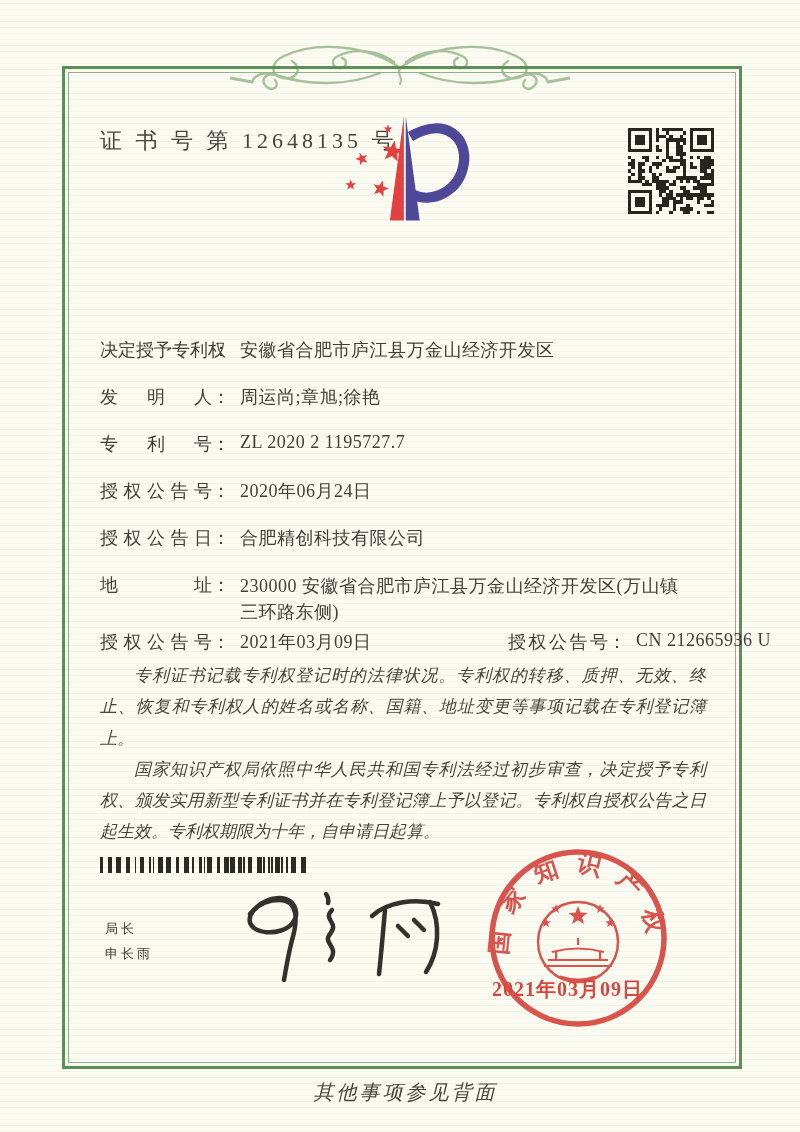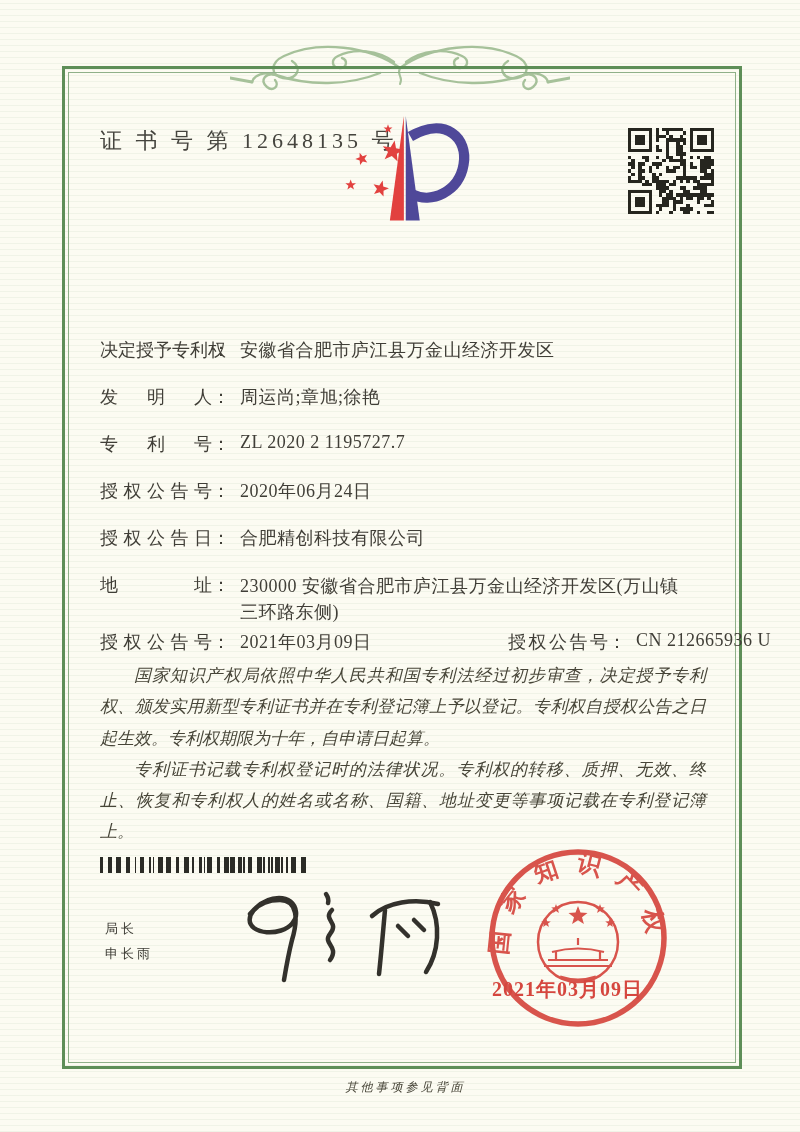--- a/index.html
+++ b/index.html
@@ -27,21 +27,21 @@
          color:#474538;text-align:justify;font-style:italic;}
   .paras p{margin:0;text-indent:2em;}
   .barcode{position:absolute;left:100px;top:857px;}
   .signer{position:absolute;left:105px;top:916px;font-size:13px;letter-spacing:3px;color:#3c3b34;line-height:1.95;}
   .sig-script{position:absolute;left:222px;top:876px;}
   .seal{position:absolute;left:486px;top:846px;}
   .seal-date{position:absolute;left:492px;top:976px;width:190px;font-size:20px;
              letter-spacing:1px;color:#d5463e;font-weight:600;}
   .page-info{position:absolute;left:0;right:0;top:1035px;text-align:center;font-size:15px;
              letter-spacing:2px;color:#3f3e37;}
-  .back-note{position:absolute;left:0;right:0;top:1079px;text-align:center;font-size:12px;
+  .back-note{position:absolute;left:0;right:0;top:1079px;text-align:center;font-size:20px;
              letter-spacing:3px;color:#474538;font-style:italic;padding-left:11px;}
   svg{display:block;}
 </style>
 </head>
 <body>
 
 <div class="page">
 
   <svg class="flourish" viewBox="0 0 340 78">
     <g stroke="#a6c19a" stroke-width="2.4" fill="none" stroke-linecap="round">
@@ -106,22 +106,22 @@
     <div class="frow" style="top:235px">
       <span class="lbl">地址</span><span>：</span><span class="val val-wrap">230000 安徽省合肥市庐江县万金山经济开发区(万山镇三环路东侧)</span>
     </div>
     <div class="frow" style="top:292px">
       <span class="lbl">授权公告号</span><span>：</span><span class="val">2021年03月09日</span>
       <span class="grant2"><span class="lbl2">授权公告号</span><span>：</span><span class="val">CN 212665936 U</span></span>
     </div>
   </div>
 
   <div class="paras">
+    <p>专利证书记载专利权登记时的法律状况。专利权的转移、质押、无效、终止、恢复和专利权人的姓名或名称、国籍、地址变更等事项记载在专利登记簿上。</p>
     <p>国家知识产权局依照中华人民共和国专利法经过初步审查，决定授予专利权、颁发实用新型专利证书并在专利登记簿上予以登记。专利权自授权公告之日起生效。专利权期限为十年，自申请日起算。</p>
-    <p>专利证书记载专利权登记时的法律状况。专利权的转移、质押、无效、终止、恢复和专利权人的姓名或名称、国籍、地址变更等事项记载在专利登记簿上。</p>
   </div>
 
   <svg class="barcode" id="barcode" width="206" height="16" viewBox="0 0 100 16" preserveAspectRatio="none" shape-rendering="crispEdges">
       <path d="M0.0 0h1.6v16h-1.6zM4.0 0h1.6v16h-1.6zM8.0 0h2.4v16h-2.4zM12.8 0h1.6v16h-1.6zM16.8 0h0.8v16h-0.8zM19.2 0h2.4v16h-2.4zM24.0 0h0.8v16h-0.8zM25.6 0h0.8v16h-0.8zM28.0 0h2.4v16h-2.4zM32.0 0h2.4v16h-2.4zM36.8 0h1.6v16h-1.6zM40.8 0h2.4v16h-2.4zM44.8 0h0.8v16h-0.8zM48.0 0h1.6v16h-1.6zM50.4 0h0.8v16h-0.8zM52.0 0h2.4v16h-2.4zM56.8 0h1.6v16h-1.6zM60.0 0h2.4v16h-2.4zM63.2 0h2.4v16h-2.4zM67.2 0h1.6v16h-1.6zM69.6 0h0.8v16h-0.8zM72.0 0h1.6v16h-1.6zM76.0 0h2.4v16h-2.4zM79.2 0h0.8v16h-0.8zM81.6 0h0.8v16h-0.8zM83.2 0h0.8v16h-0.8zM84.8 0h2.4v16h-2.4zM88.0 0h0.8v16h-0.8zM90.4 0h0.8v16h-0.8zM92.8 0h2.4v16h-2.4zM97.6 0h2.4v16h-2.4z" fill="#2b2b26"></path>
     </svg>
 
   <div class="signer">
     <div>局长</div>
     <div>申长雨</div>
   </div>

